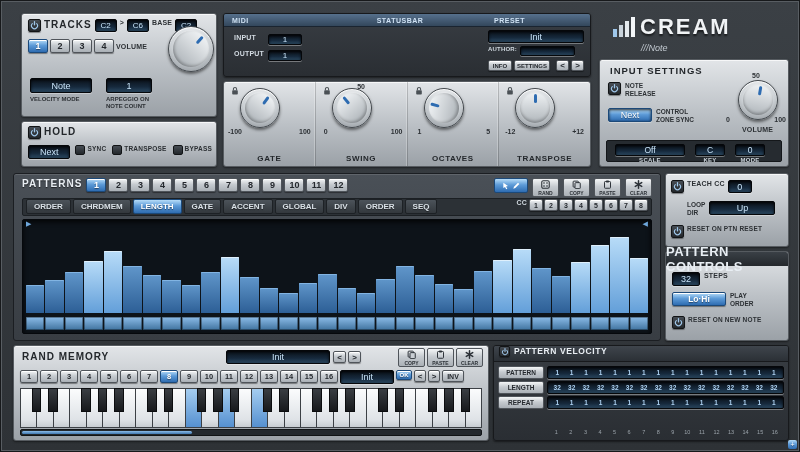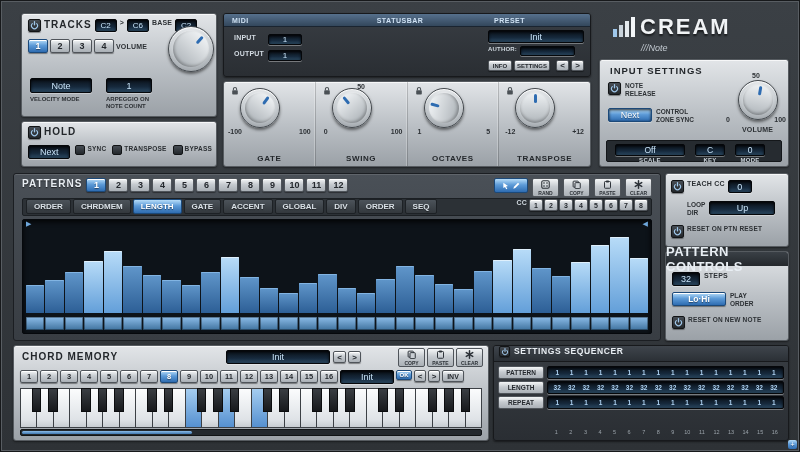--- a/index.html
+++ b/index.html
@@ -491,21 +491,21 @@
               <path d="M6 1v4" stroke="#9fc7ea" stroke-width="1.7" stroke-linecap="round"></path>
               <path d="M3.1 3.4a4 4 0 1 0 5.8 0" stroke="#9fc7ea" stroke-width="1.5" fill="none" stroke-linecap="round"></path>
             </svg>
           </button>
         <span class="lbl t65">RESET ON NEW NOTE</span>
       </div>
     </section>
   </div>
 
   <section class="panel metal" style="left:12px;top:344px;width:476px;height:96px;">
-    <span class="title abs" style="left:8px;top:5px;">CHORD MEMORY</span>
+    <span class="title abs" style="left:8px;top:5px;">RAND MEMORY</span>
     <span class="disp abs" style="left:212px;top:4px;width:104px;height:14px;">Init</span>
     <button class="mbtn abs" style="left:319px;top:5px;width:13px;height:12px;">&lt;</button>
     <button class="mbtn abs" style="left:334px;top:5px;width:13px;height:12px;">&gt;</button>
     <div class="row abs" style="right:5px;top:2px;gap:2px;">
       <button class="toolbtn">
         <svg width="9" height="9" viewBox="0 0 12 12">
             <rect x="1.5" y="1.5" width="7" height="8" rx="1" fill="none" stroke="#2b3036" stroke-width="1.3"></rect>
             <rect x="4" y="3.5" width="7" height="8" rx="1" fill="#c9ced3" stroke="#2b3036" stroke-width="1.3"></rect>
           </svg>
         <span>COPY</span>
@@ -609,21 +609,21 @@
   </section>
 
   <section class="panel darkp" style="left:492px;top:344px;width:296px;height:96px;">
     <div class="row abs" style="left:0;top:0;right:0;height:16px;background:linear-gradient(#3f454c,#2b3036);border-bottom:1px solid #17191c;border-radius:2px 2px 0 0;padding-left:5px;gap:4px;">
       <button class="pwr-btn" style="width:11px;height:11px;">
           <svg width="8" height="8" viewBox="0 0 12 12">
             <path d="M6 1v4" stroke="#9fc7ea" stroke-width="1.7" stroke-linecap="round"></path>
             <path d="M3.1 3.4a4 4 0 1 0 5.8 0" stroke="#9fc7ea" stroke-width="1.5" fill="none" stroke-linecap="round"></path>
           </svg>
         </button>
-      <span style="font-size:8.5px;font-weight:bold;color:#e9eef3;letter-spacing:.6px;">SETTINGS SEQUENCER</span>
+      <span style="font-size:8.5px;font-weight:bold;color:#e9eef3;letter-spacing:.6px;">PATTERN VELOCITY</span>
     </div>
     <div id="seq-rows" class="abs" style="left:4px;right:4px;top:20px;">
         <div class="seq-row">
           <div class="seq-label">PATTERN</div>
           <div class="seq-vals disp">
             <div class="seq-cell">1</div>
             <div class="seq-cell">1</div>
             <div class="seq-cell">1</div>
             <div class="seq-cell">1</div>
             <div class="seq-cell">1</div>

